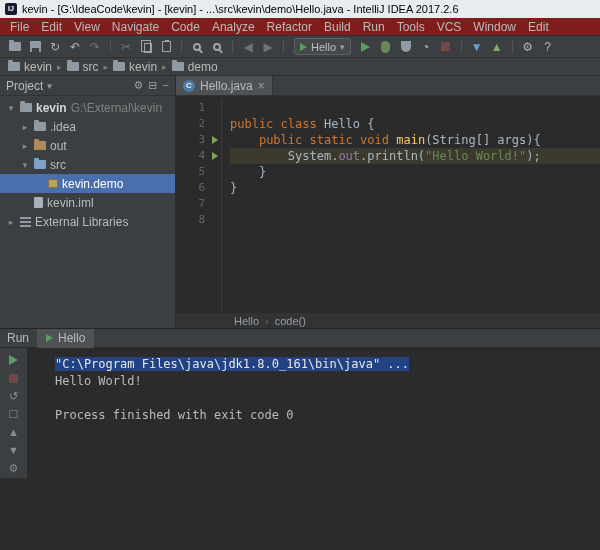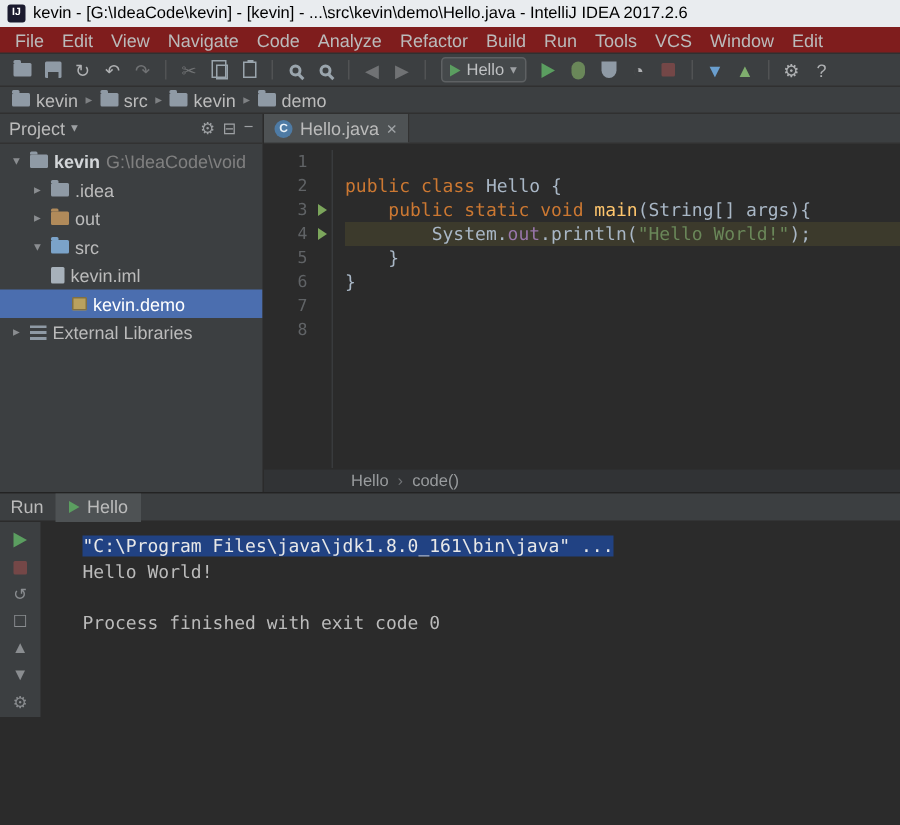--- a/index.html
+++ b/index.html
@@ -215,46 +215,46 @@
             <span class="ph-icon">⚙</span>
             <span class="ph-icon">⊟</span>
             <span class="ph-icon">−</span>
           </span>
       </div>
       <div class="project-tree">
           <div class="tree-row" style="padding-left: 6px;">
             <span class="tree-arrow">▾</span>
             <span class="ic ic-folder"></span>
             <span class="tree-label bold">kevin</span>
-            <span class="tree-hint"> G:\IdeaCode\void</span>
+            <span class="tree-hint"> G:\External\kevin</span>
           </div>
           <div class="tree-row" style="padding-left: 20px;">
             <span class="tree-arrow">▸</span>
             <span class="ic ic-folder"></span>
             <span class="tree-label">.idea</span>
           </div>
           <div class="tree-row" style="padding-left: 20px;">
             <span class="tree-arrow">▸</span>
             <span class="ic ic-folder f-out"></span>
             <span class="tree-label">out</span>
           </div>
           <div class="tree-row" style="padding-left: 20px;">
             <span class="tree-arrow">▾</span>
             <span class="ic ic-folder f-src"></span>
             <span class="tree-label">src</span>
           </div>
+          <div class="tree-row selected" style="padding-left: 34px;">
+            <span class="tree-arrow"></span>
+            <span class="ic ic-pkg"></span>
+            <span class="tree-label">kevin.demo</span>
+          </div>
           <div class="tree-row" style="padding-left: 20px;">
             <span class="tree-arrow"></span>
             <span class="ic ic-file"></span>
             <span class="tree-label">kevin.iml</span>
-          </div>
-          <div class="tree-row selected" style="padding-left: 34px;">
-            <span class="tree-arrow"></span>
-            <span class="ic ic-pkg"></span>
-            <span class="tree-label">kevin.demo</span>
           </div>
           <div class="tree-row" style="padding-left: 6px;">
             <span class="tree-arrow">▸</span>
             <span class="ic ic-lib"></span>
             <span class="tree-label">External Libraries</span>
           </div>
         </div>
     </div>
 
     <div class="editor">

